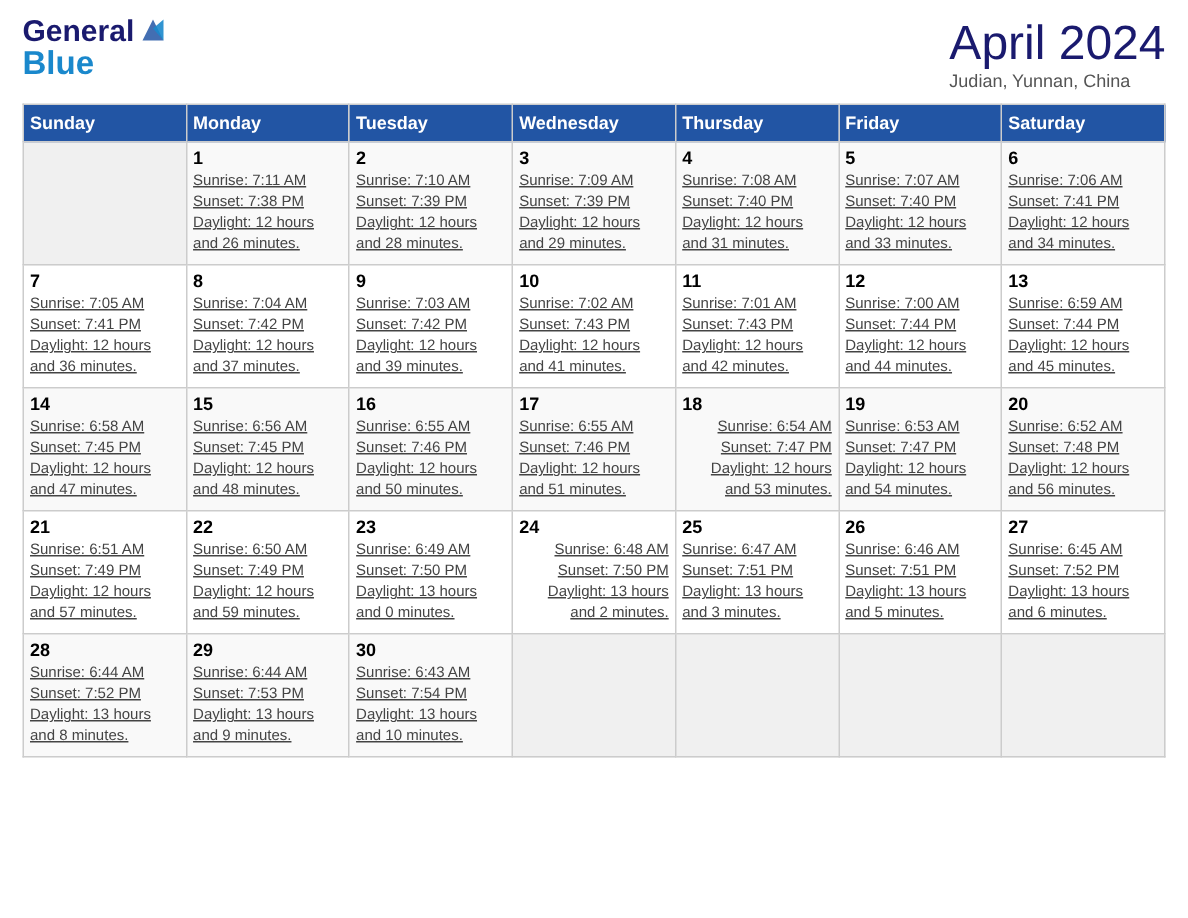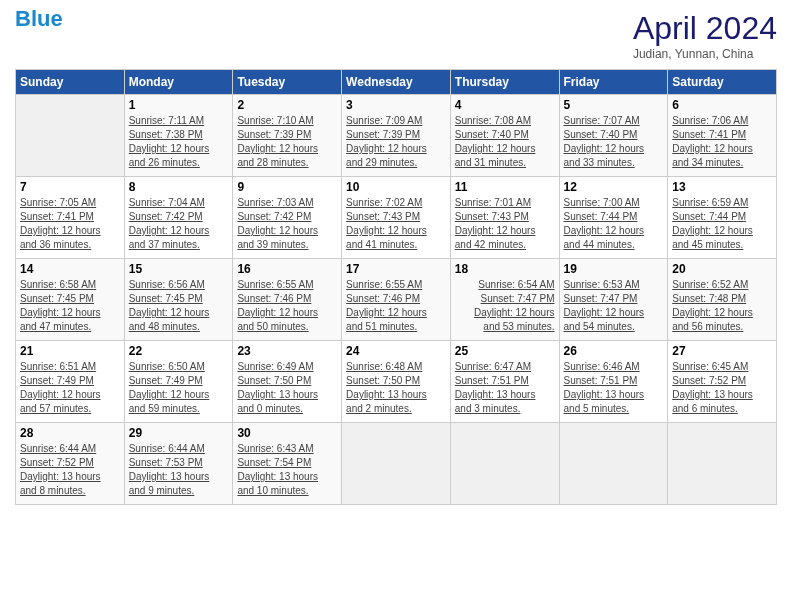--- a/index.html
+++ b/index.html
@@ -81,20 +81,27 @@
       background-color: #f0f0f0 !important;
     }
   </style>
 </head>
 <body>
 
 <div class="container">
   <div class="header">
     <div class="logo">
       <div>
+        <div style="display:flex;align-items:center;">
+          <span style="font-size:20px;font-weight:bold;color:#1a1a6e;">General</span>
+          <svg width="22" height="22" viewBox="0 0 22 22" style="margin-left:2px;margin-top:-4px;">
+            <polygon points="4,18 11,4 18,18" fill="#2255a4" opacity="0.85"></polygon>
+            <polygon points="11,10 18,4 18,18" fill="#1a88cc" opacity="0.9"></polygon>
+          </svg>
+        </div>
         <div style="font-size:22px;font-weight:bold;color:#1a88cc;margin-top:-4px;">Blue</div>
       </div>
     </div>
     <div class="title-block">
       <div class="month-title">April 2024</div>
       <div class="subtitle">Judian, Yunnan, China</div>
     </div>
   </div>
 
   <table>
@@ -274,21 +281,21 @@
           </td>
           <td>
             <span class="day-num">23</span>
             <div class="day-info" style="white-space: pre-line;">Sunrise: 6:49 AM
 Sunset: 7:50 PM
 Daylight: 13 hours
 and 0 minutes.</div>
           </td>
           <td>
             <span class="day-num">24</span>
-            <div class="day-info" style="white-space: pre-line;">Sunrise: 6:48 AM
+            <div class="day-info" style="white-space: pre-line; text-align: right;">Sunrise: 6:48 AM
 Sunset: 7:50 PM
 Daylight: 13 hours
 and 2 minutes.</div>
           </td>
           <td>
             <span class="day-num">25</span>
             <div class="day-info" style="white-space: pre-line;">Sunrise: 6:47 AM
 Sunset: 7:51 PM
 Daylight: 13 hours
 and 3 minutes.</div>

